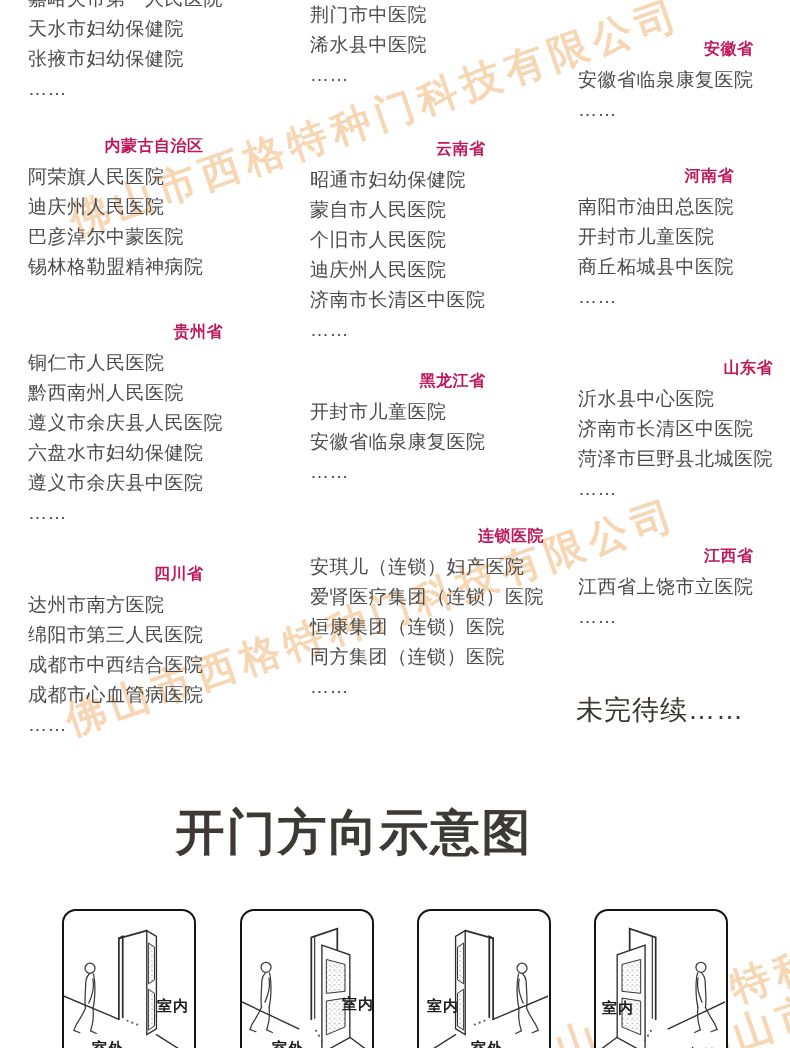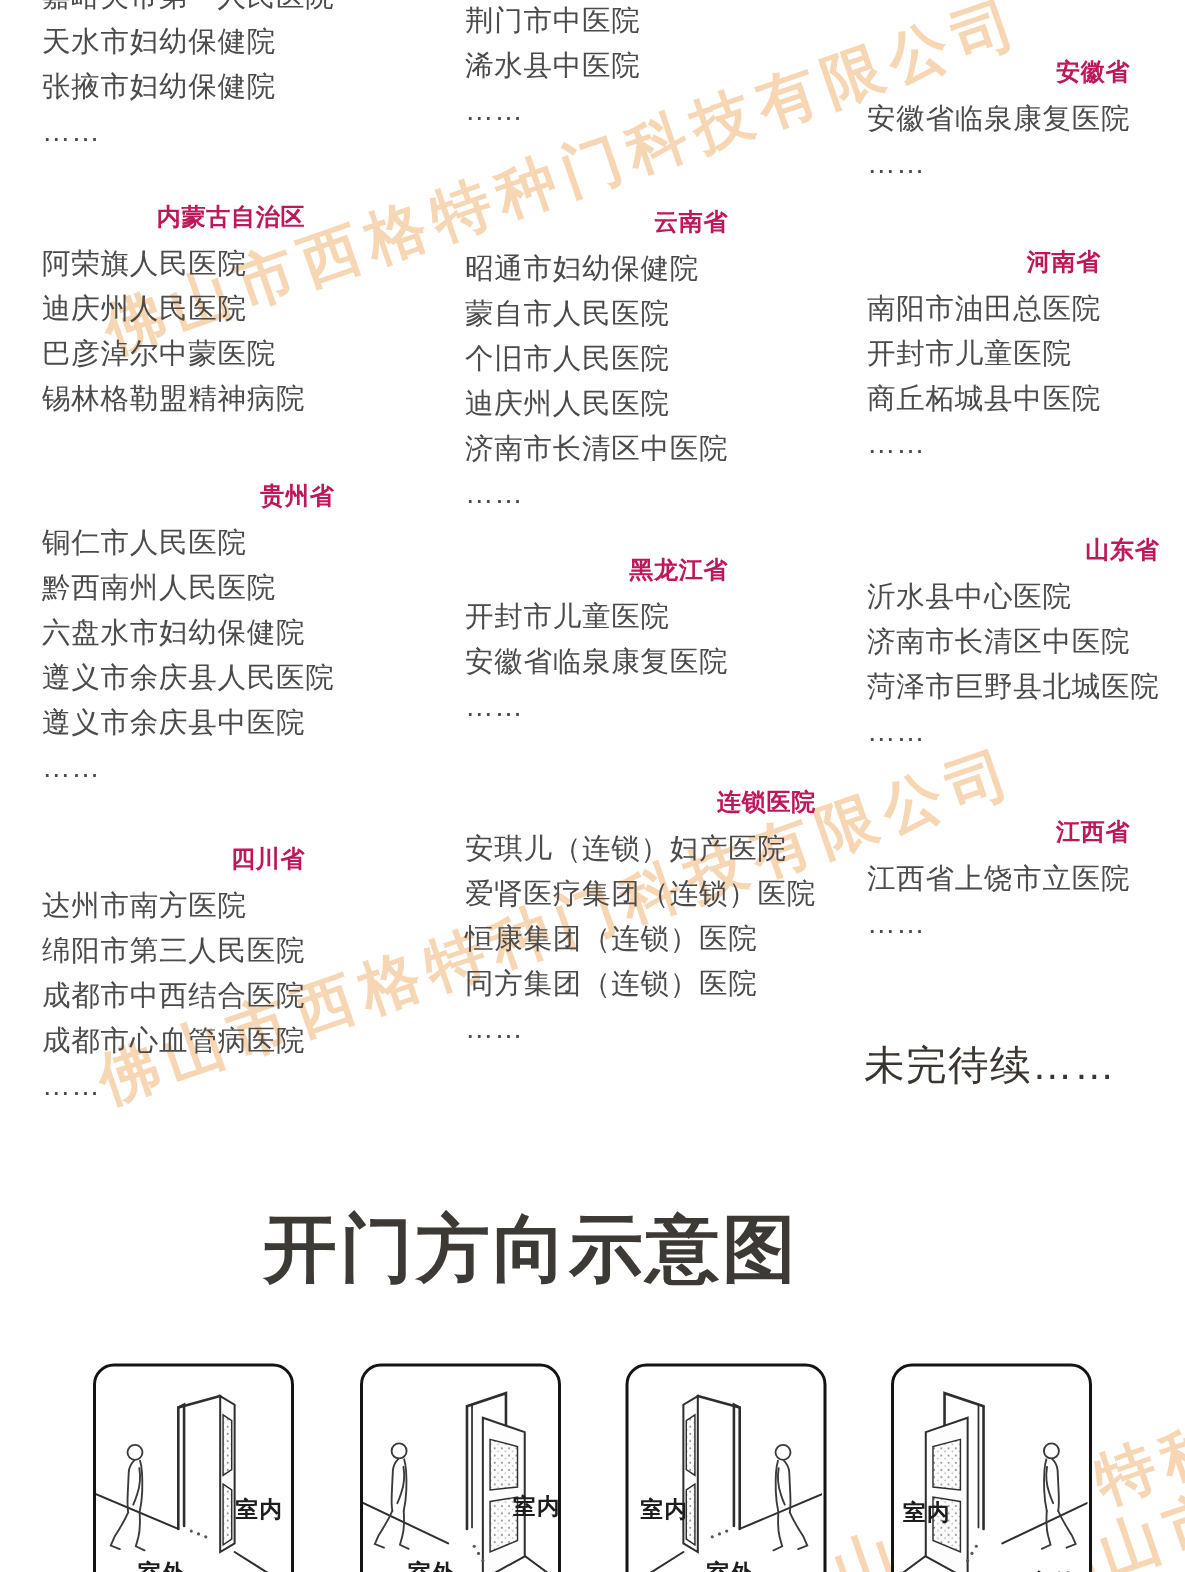--- a/index.html
+++ b/index.html
@@ -49,22 +49,22 @@
         <div class="h-item">迪庆州人民医院</div>
         <div class="h-item">巴彦淖尔中蒙医院</div>
         <div class="h-item">锡林格勒盟精神病院</div>
       </div>
   </div>
   <div class="section" style="left:28px;top:316px;">
     <div class="sec-header">贵州省</div>
     <div class="sec-items">
         <div class="h-item">铜仁市人民医院</div>
         <div class="h-item">黔西南州人民医院</div>
+        <div class="h-item">遵义市余庆县人民医院</div>
         <div class="h-item">六盘水市妇幼保健院</div>
-        <div class="h-item">遵义市余庆县人民医院</div>
         <div class="h-item">遵义市余庆县中医院</div>
         <div class="h-item">……</div>
       </div>
   </div>
   <div class="section" style="left:28px;top:558px;">
     <div class="sec-header">四川省</div>
     <div class="sec-items">
         <div class="h-item">达州市南方医院</div>
         <div class="h-item">绵阳市第三人民医院</div>
         <div class="h-item">成都市中西结合医院</div>

